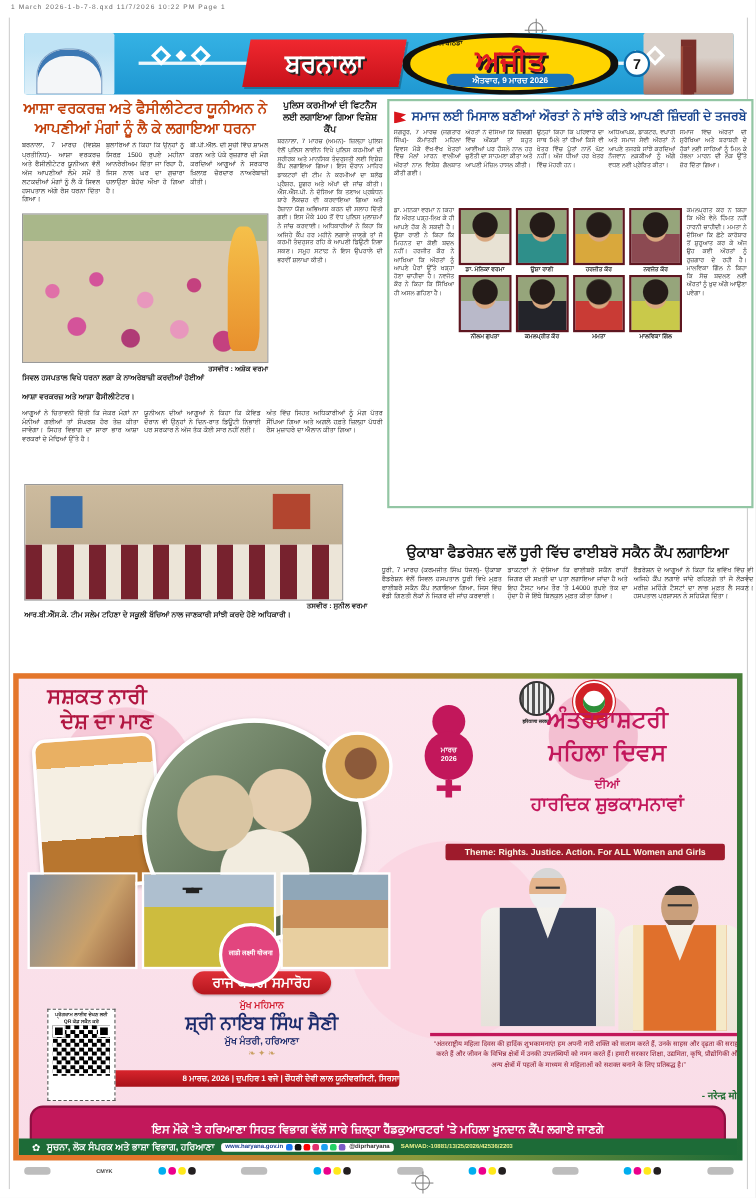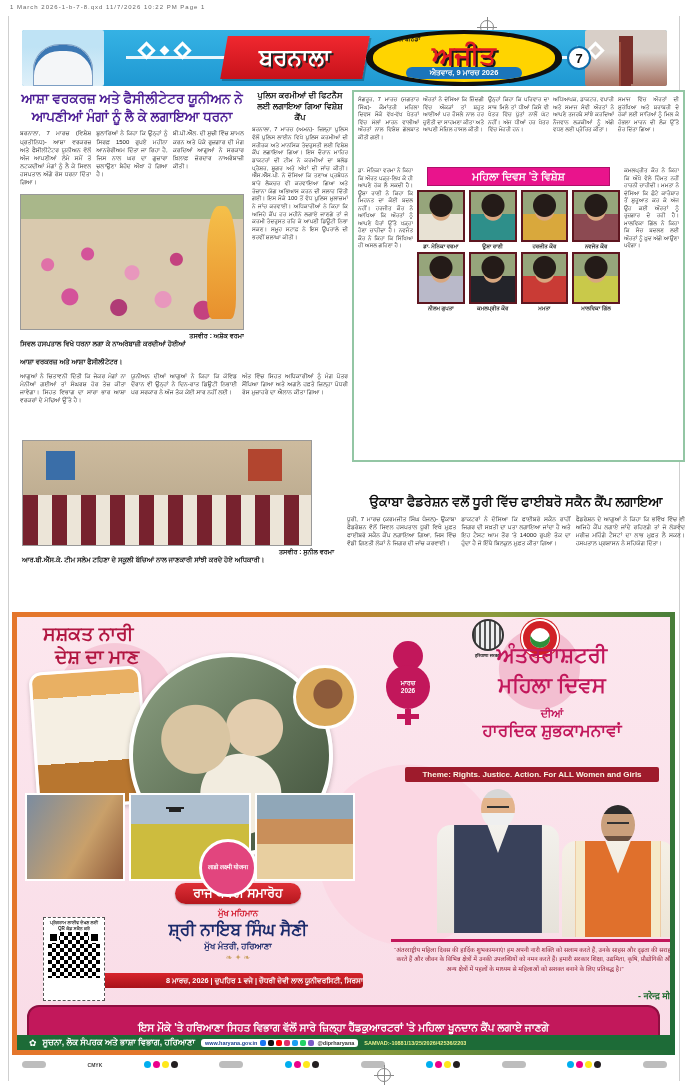--- a/index.html
+++ b/index.html
@@ -47,21 +47,21 @@
 
   
   .bodytxt { font-size:6px; line-height:1.35; text-align:justify; color:#222; word-break:break-word; overflow:hidden; }
   .colrow { display:flex; gap:5px; }
   .colrow > div { flex:1; }
   .caption { font-size:6.8px; font-weight:700; line-height:1.3; color:#111; }
   .credit { float:right; font-size:6.5px; font-weight:700; color:#111; }
 
   
   .art-left { position:absolute; left:20px; top:90px; width:224px; }
-  .hl-left { font-size:13.5px; font-weight:800; line-height:1.35; text-align:center; color:#4c1d95; }
+  .hl-left { font-size:13.5px; font-weight:800; line-height:1.35; text-align:center; color:#c2410c; }
   .photo1 { margin-top:3px; width:224px; height:136px; border:1px solid #999; position:relative; overflow:hidden;
     background:
       radial-gradient(circle at 12% 52%, #e070a8 0 6px, transparent 7px),
       radial-gradient(circle at 30% 44%, #d4539a 0 6px, transparent 7px),
       radial-gradient(circle at 50% 58%, #e897bd 0 7px, transparent 8px),
       radial-gradient(circle at 70% 48%, #c4417f 0 6px, transparent 7px),
       radial-gradient(circle at 88% 62%, #e070a8 0 7px, transparent 8px),
       radial-gradient(circle at 22% 76%, #d4539a 0 8px, transparent 9px),
       radial-gradient(circle at 44% 84%, #b03b76 0 8px, transparent 9px),
       radial-gradient(circle at 64% 78%, #e897bd 0 8px, transparent 9px),
@@ -263,31 +263,34 @@
     <div class="bodytxt" style="height:225px;">ਬਰਨਾਲਾ, 7 ਮਾਰਚ (ਅਮਨ)- ਜ਼ਿਲ੍ਹਾ ਪੁਲਿਸ ਵੱਲੋਂ ਪੁਲਿਸ ਲਾਈਨ ਵਿਖੇ ਪੁਲਿਸ ਕਰਮੀਆਂ ਦੀ ਸਰੀਰਕ ਅਤੇ ਮਾਨਸਿਕ ਤੰਦਰੁਸਤੀ ਲਈ ਵਿਸ਼ੇਸ਼ ਕੈਂਪ ਲਗਾਇਆ ਗਿਆ। ਇਸ ਦੌਰਾਨ ਮਾਹਿਰ ਡਾਕਟਰਾਂ ਦੀ ਟੀਮ ਨੇ ਕਰਮੀਆਂ ਦਾ ਬਲੱਡ ਪ੍ਰੈਸ਼ਰ, ਸ਼ੂਗਰ ਅਤੇ ਅੱਖਾਂ ਦੀ ਜਾਂਚ ਕੀਤੀ। ਐੱਸ.ਐੱਸ.ਪੀ. ਨੇ ਦੱਸਿਆ ਕਿ ਤਣਾਅ ਪ੍ਰਬੰਧਨ ਬਾਰੇ ਲੈਕਚਰ ਵੀ ਕਰਵਾਇਆ ਗਿਆ ਅਤੇ ਰੋਜ਼ਾਨਾ ਯੋਗ ਅਭਿਆਸ ਕਰਨ ਦੀ ਸਲਾਹ ਦਿੱਤੀ ਗਈ। ਇਸ ਮੌਕੇ 100 ਤੋਂ ਵੱਧ ਪੁਲਿਸ ਮੁਲਾਜ਼ਮਾਂ ਨੇ ਜਾਂਚ ਕਰਵਾਈ। ਅਧਿਕਾਰੀਆਂ ਨੇ ਕਿਹਾ ਕਿ ਅਜਿਹੇ ਕੈਂਪ ਹਰ ਮਹੀਨੇ ਲਗਾਏ ਜਾਣਗੇ ਤਾਂ ਜੋ ਕਰਮੀ ਤੰਦਰੁਸਤ ਰਹਿ ਕੇ ਆਪਣੀ ਡਿਊਟੀ ਨਿਭਾ ਸਕਣ। ਸਮੂਹ ਸਟਾਫ਼ ਨੇ ਇਸ ਉਪਰਾਲੇ ਦੀ ਭਰਵੀਂ ਸ਼ਲਾਘਾ ਕੀਤੀ।</div>
   </section>
 
   <div class="row2 colrow">
     <div class="bodytxt">ਆਗੂਆਂ ਨੇ ਚਿਤਾਵਨੀ ਦਿੱਤੀ ਕਿ ਜੇਕਰ ਮੰਗਾਂ ਨਾ ਮੰਨੀਆਂ ਗਈਆਂ ਤਾਂ ਸੰਘਰਸ਼ ਹੋਰ ਤੇਜ਼ ਕੀਤਾ ਜਾਵੇਗਾ। ਸਿਹਤ ਵਿਭਾਗ ਦਾ ਸਾਰਾ ਭਾਰ ਆਸ਼ਾ ਵਰਕਰਾਂ ਦੇ ਮੋਢਿਆਂ ਉੱਤੇ ਹੈ।</div>
     <div class="bodytxt">ਯੂਨੀਅਨ ਦੀਆਂ ਆਗੂਆਂ ਨੇ ਕਿਹਾ ਕਿ ਕੋਵਿਡ ਦੌਰਾਨ ਵੀ ਉਨ੍ਹਾਂ ਨੇ ਦਿਨ-ਰਾਤ ਡਿਊਟੀ ਨਿਭਾਈ ਪਰ ਸਰਕਾਰ ਨੇ ਅੱਜ ਤੱਕ ਕੋਈ ਸਾਰ ਨਹੀਂ ਲਈ।</div>
     <div class="bodytxt">ਅੰਤ ਵਿੱਚ ਸਿਹਤ ਅਧਿਕਾਰੀਆਂ ਨੂੰ ਮੰਗ ਪੱਤਰ ਸੌਂਪਿਆ ਗਿਆ ਅਤੇ ਅਗਲੇ ਹਫ਼ਤੇ ਜ਼ਿਲ੍ਹਾ ਪੱਧਰੀ ਰੋਸ ਮੁਜ਼ਾਹਰੇ ਦਾ ਐਲਾਨ ਕੀਤਾ ਗਿਆ।</div>
   </div>
 
   <section class="art-women">
+    <div class="subhead">
+      <span class="flag"></span>
+      <b>ਸਮਾਜ ਲਈ ਮਿਸਾਲ ਬਣੀਆਂ ਔਰਤਾਂ ਨੇ ਸਾਂਝੇ ਕੀਤੇ ਆਪਣੀ ਜ਼ਿੰਦਗੀ ਦੇ ਤਜਰਬੇ</b>
+    </div>
     <div class="w-strip">
       <div class="bodytxt">ਸੰਗਰੂਰ, 7 ਮਾਰਚ (ਜਗਤਾਰ ਸਿੰਘ)- ਕੌਮਾਂਤਰੀ ਮਹਿਲਾ ਦਿਵਸ ਮੌਕੇ ਵੱਖ-ਵੱਖ ਖੇਤਰਾਂ ਵਿੱਚ ਮੱਲਾਂ ਮਾਰਨ ਵਾਲੀਆਂ ਔਰਤਾਂ ਨਾਲ ਵਿਸ਼ੇਸ਼ ਗੱਲਬਾਤ ਕੀਤੀ ਗਈ।</div>
       <div class="bodytxt">ਔਰਤਾਂ ਨੇ ਦੱਸਿਆ ਕਿ ਜ਼ਿੰਦਗੀ ਵਿੱਚ ਔਕੜਾਂ ਤਾਂ ਬਹੁਤ ਆਈਆਂ ਪਰ ਹੌਸਲੇ ਨਾਲ ਹਰ ਚੁਣੌਤੀ ਦਾ ਸਾਹਮਣਾ ਕੀਤਾ ਅਤੇ ਆਪਣੀ ਮੰਜ਼ਿਲ ਹਾਸਲ ਕੀਤੀ।</div>
       <div class="bodytxt">ਉਨ੍ਹਾਂ ਕਿਹਾ ਕਿ ਪਰਿਵਾਰ ਦਾ ਸਾਥ ਮਿਲੇ ਤਾਂ ਧੀਆਂ ਕਿਸੇ ਵੀ ਖੇਤਰ ਵਿੱਚ ਪੁੱਤਾਂ ਨਾਲੋਂ ਘੱਟ ਨਹੀਂ। ਅੱਜ ਧੀਆਂ ਹਰ ਖੇਤਰ ਵਿੱਚ ਮੋਹਰੀ ਹਨ।</div>
       <div class="bodytxt">ਅਧਿਆਪਕ, ਡਾਕਟਰ, ਵਪਾਰੀ ਅਤੇ ਸਮਾਜ ਸੇਵੀ ਔਰਤਾਂ ਨੇ ਆਪਣੇ ਤਜਰਬੇ ਸਾਂਝੇ ਕਰਦਿਆਂ ਨੌਜਵਾਨ ਲੜਕੀਆਂ ਨੂੰ ਅੱਗੇ ਵਧਣ ਲਈ ਪ੍ਰੇਰਿਤ ਕੀਤਾ।</div>
       <div class="bodytxt">ਸਮਾਜ ਵਿੱਚ ਔਰਤਾਂ ਦੀ ਸੁਰੱਖਿਆ ਅਤੇ ਬਰਾਬਰੀ ਦੇ ਹੱਕਾਂ ਲਈ ਸਾਰਿਆਂ ਨੂੰ ਮਿਲ ਕੇ ਹੰਭਲਾ ਮਾਰਨ ਦੀ ਲੋੜ ਉੱਤੇ ਜ਼ੋਰ ਦਿੱਤਾ ਗਿਆ।</div>
     </div>
     <div class="w-mid">
       <div class="w-side bodytxt">ਡਾ. ਮੋਨਿਕਾ ਵਰਮਾ ਨੇ ਕਿਹਾ ਕਿ ਔਰਤ ਪੜ੍ਹ-ਲਿਖ ਕੇ ਹੀ ਆਪਣੇ ਹੱਕ ਲੈ ਸਕਦੀ ਹੈ। ਊਸ਼ਾ ਰਾਣੀ ਨੇ ਕਿਹਾ ਕਿ ਮਿਹਨਤ ਦਾ ਕੋਈ ਬਦਲ ਨਹੀਂ। ਹਰਜੀਤ ਕੌਰ ਨੇ ਆਖਿਆ ਕਿ ਔਰਤਾਂ ਨੂੰ ਆਪਣੇ ਪੈਰਾਂ ਉੱਤੇ ਖੜ੍ਹਾ ਹੋਣਾ ਚਾਹੀਦਾ ਹੈ। ਨਵਜੋਤ ਕੌਰ ਨੇ ਕਿਹਾ ਕਿ ਸਿੱਖਿਆ ਹੀ ਅਸਲ ਗਹਿਣਾ ਹੈ।</div>
       <div class="w-photoblock">
-        <div class="special-banner">ਮਹਿਲਾ ਦਿਵਸ 'ਤੇ ਵਿਸ਼ੇਸ਼</div>
         <div class="pgrid-row r1">
           <div class="portrait">
               <div class="ph"></div>
               <div class="nm">ਡਾ. ਮੋਨਿਕਾ ਵਰਮਾ</div>
             </div>
           <div class="portrait">
               <div class="ph"></div>
               <div class="nm">ਊਸ਼ਾ ਰਾਣੀ</div>
             </div>
           <div class="portrait">

